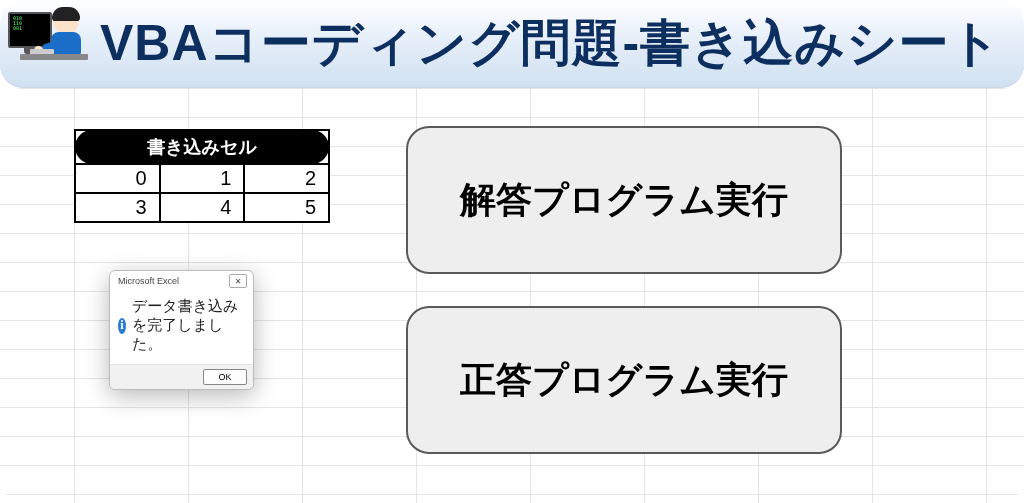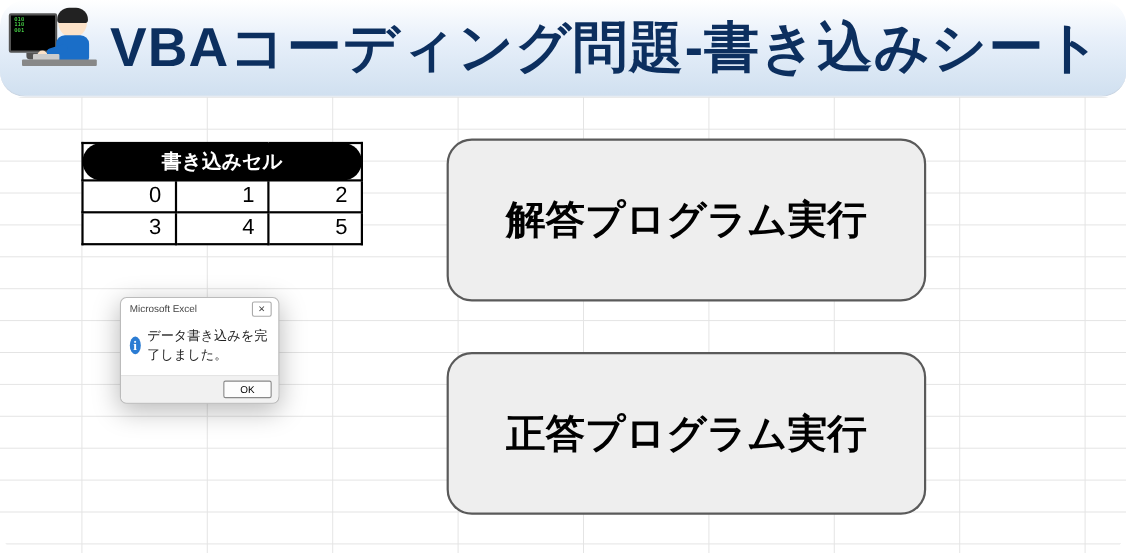--- a/index.html
+++ b/index.html
@@ -97,21 +97,21 @@
       font-size: 36px;
       font-weight: bold;
       color: #000;
       cursor: pointer;
       display: flex;
       align-items: center;
       justify-content: center;
       line-height: 1.6;
     }
     #btn1 { top: 38px; }
-    #btn2 { top: 232px; }
+    #btn2 { top: 218px; }
 
     .msgbox {
       position: absolute;
       left: 109px; top: 182px;
       width: 145px;
       background: #fff;
       border: 1px solid #bbb;
       border-radius: 6px;
       box-shadow: 0 6px 24px rgba(0,0,0,0.28);
       font-size: 9px;
@@ -130,21 +130,21 @@
     .msgbox-body {
       display:flex; align-items:center; gap:6px;
       padding: 6px 8px 10px 8px;
     }
     .info-icon {
       width:16px; height:16px; border-radius:50%;
       background:#2b7cd3; color:#fff;
       display:flex; align-items:center; justify-content:center;
       font-family: Georgia, serif; font-weight:bold; font-size:12px;
     }
-    .msgbox-text { color:#222; font-size:12px; }
+    .msgbox-text { color:#222; font-size:15px; }
     .msgbox-footer {
       background:#f1f1f1; padding:4px 6px;
       border-top:1px solid #e2e2e2;
       display:flex; justify-content:flex-end;
       border-radius: 0 0 6px 6px;
     }
     .msgbox-ok {
       width:44px; height:16px; font-size:9px;
       background:#fdfdfd; border:1px solid #888; border-radius:2px;
       cursor:pointer;

